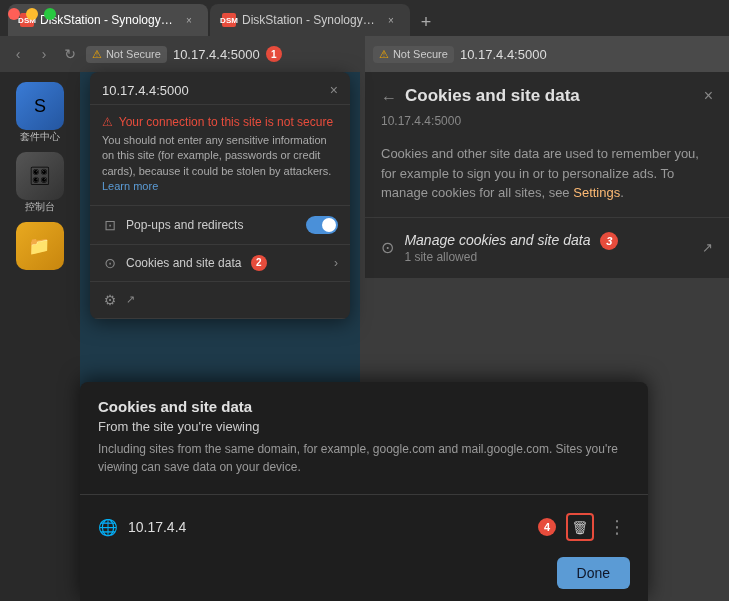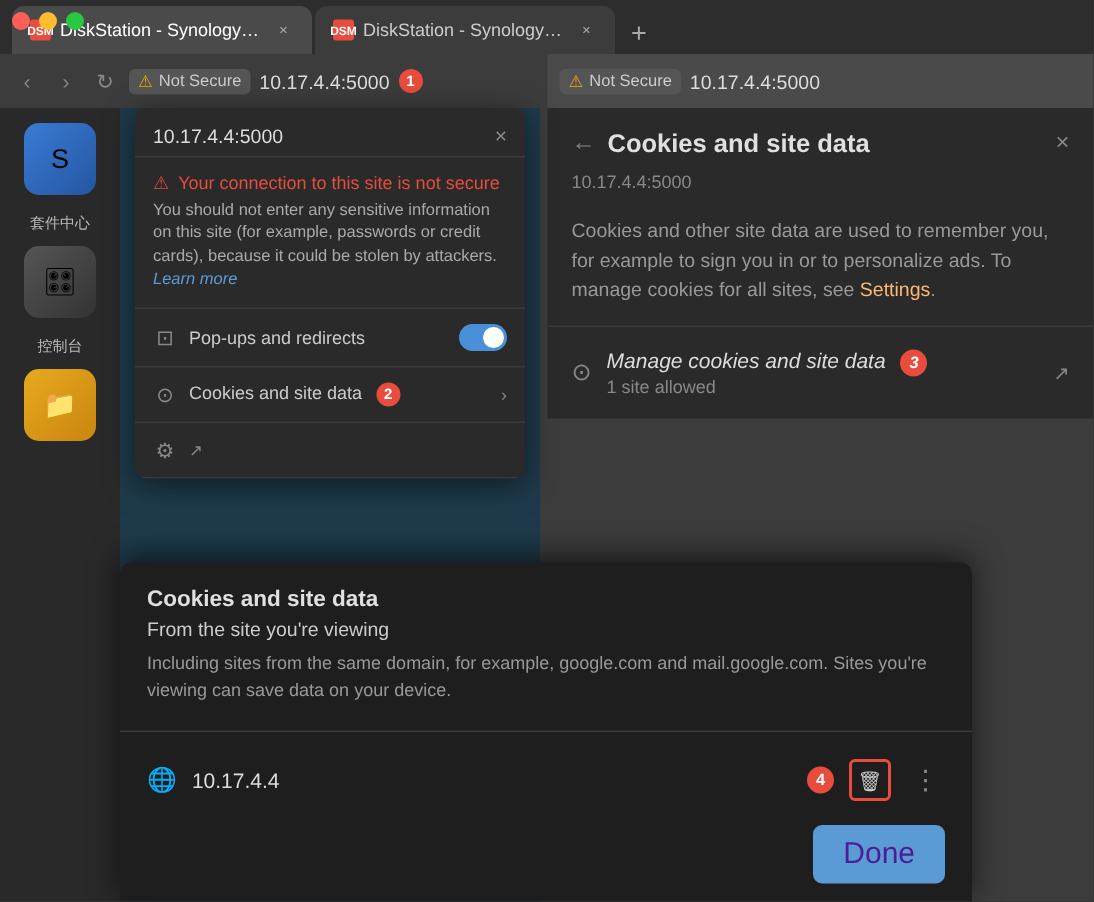--- a/index.html
+++ b/index.html
@@ -179,21 +179,21 @@
       display: flex;
       align-items: center;
       justify-content: center;
       font-size: 22px;
       cursor: pointer;
     }
     .sidebar-label {
       font-size: 10px;
       color: #bbb;
       text-align: left;
-      margin-top: 12px;
+      margin-top: 0;
     }
     .sidebar-item {
       display: flex;
       flex-direction: column;
       align-items: center;
     }
 
     
     .browser-content {
       position: absolute;
@@ -245,21 +245,20 @@
       margin-bottom: 4px;
     }
     .security-warning-text {
       font-size: 11px;
       color: #aaa;
       line-height: 1.4;
     }
     .security-warning-text a {
       color: #5b9bd5;
       text-decoration: none;
-      font-style: italic;
     }
     .popup-row {
       display: flex;
       align-items: center;
       padding: 10px 12px;
       border-bottom: 1px solid #3a3a3a;
       gap: 8px;
     }
     .popup-row-icon {
       color: #888;
@@ -479,25 +478,25 @@
       background: transparent;
     }
     .more-btn {
       color: #888;
       font-size: 18px;
       cursor: pointer;
       padding: 0 4px;
     }
     .done-btn {
       background: #5b9bd5;
-      color: #4c1d95;
+      color: #0f172a;
       border: none;
       border-radius: 6px;
       padding: 8px 20px;
-      font-size: 20px;
+      font-size: 14px;
       cursor: pointer;
       float: right;
       margin: 8px 18px 12px;
     }
     .bottom-panel-footer {
       overflow: hidden;
     }
 
     
     .traffic-lights {

